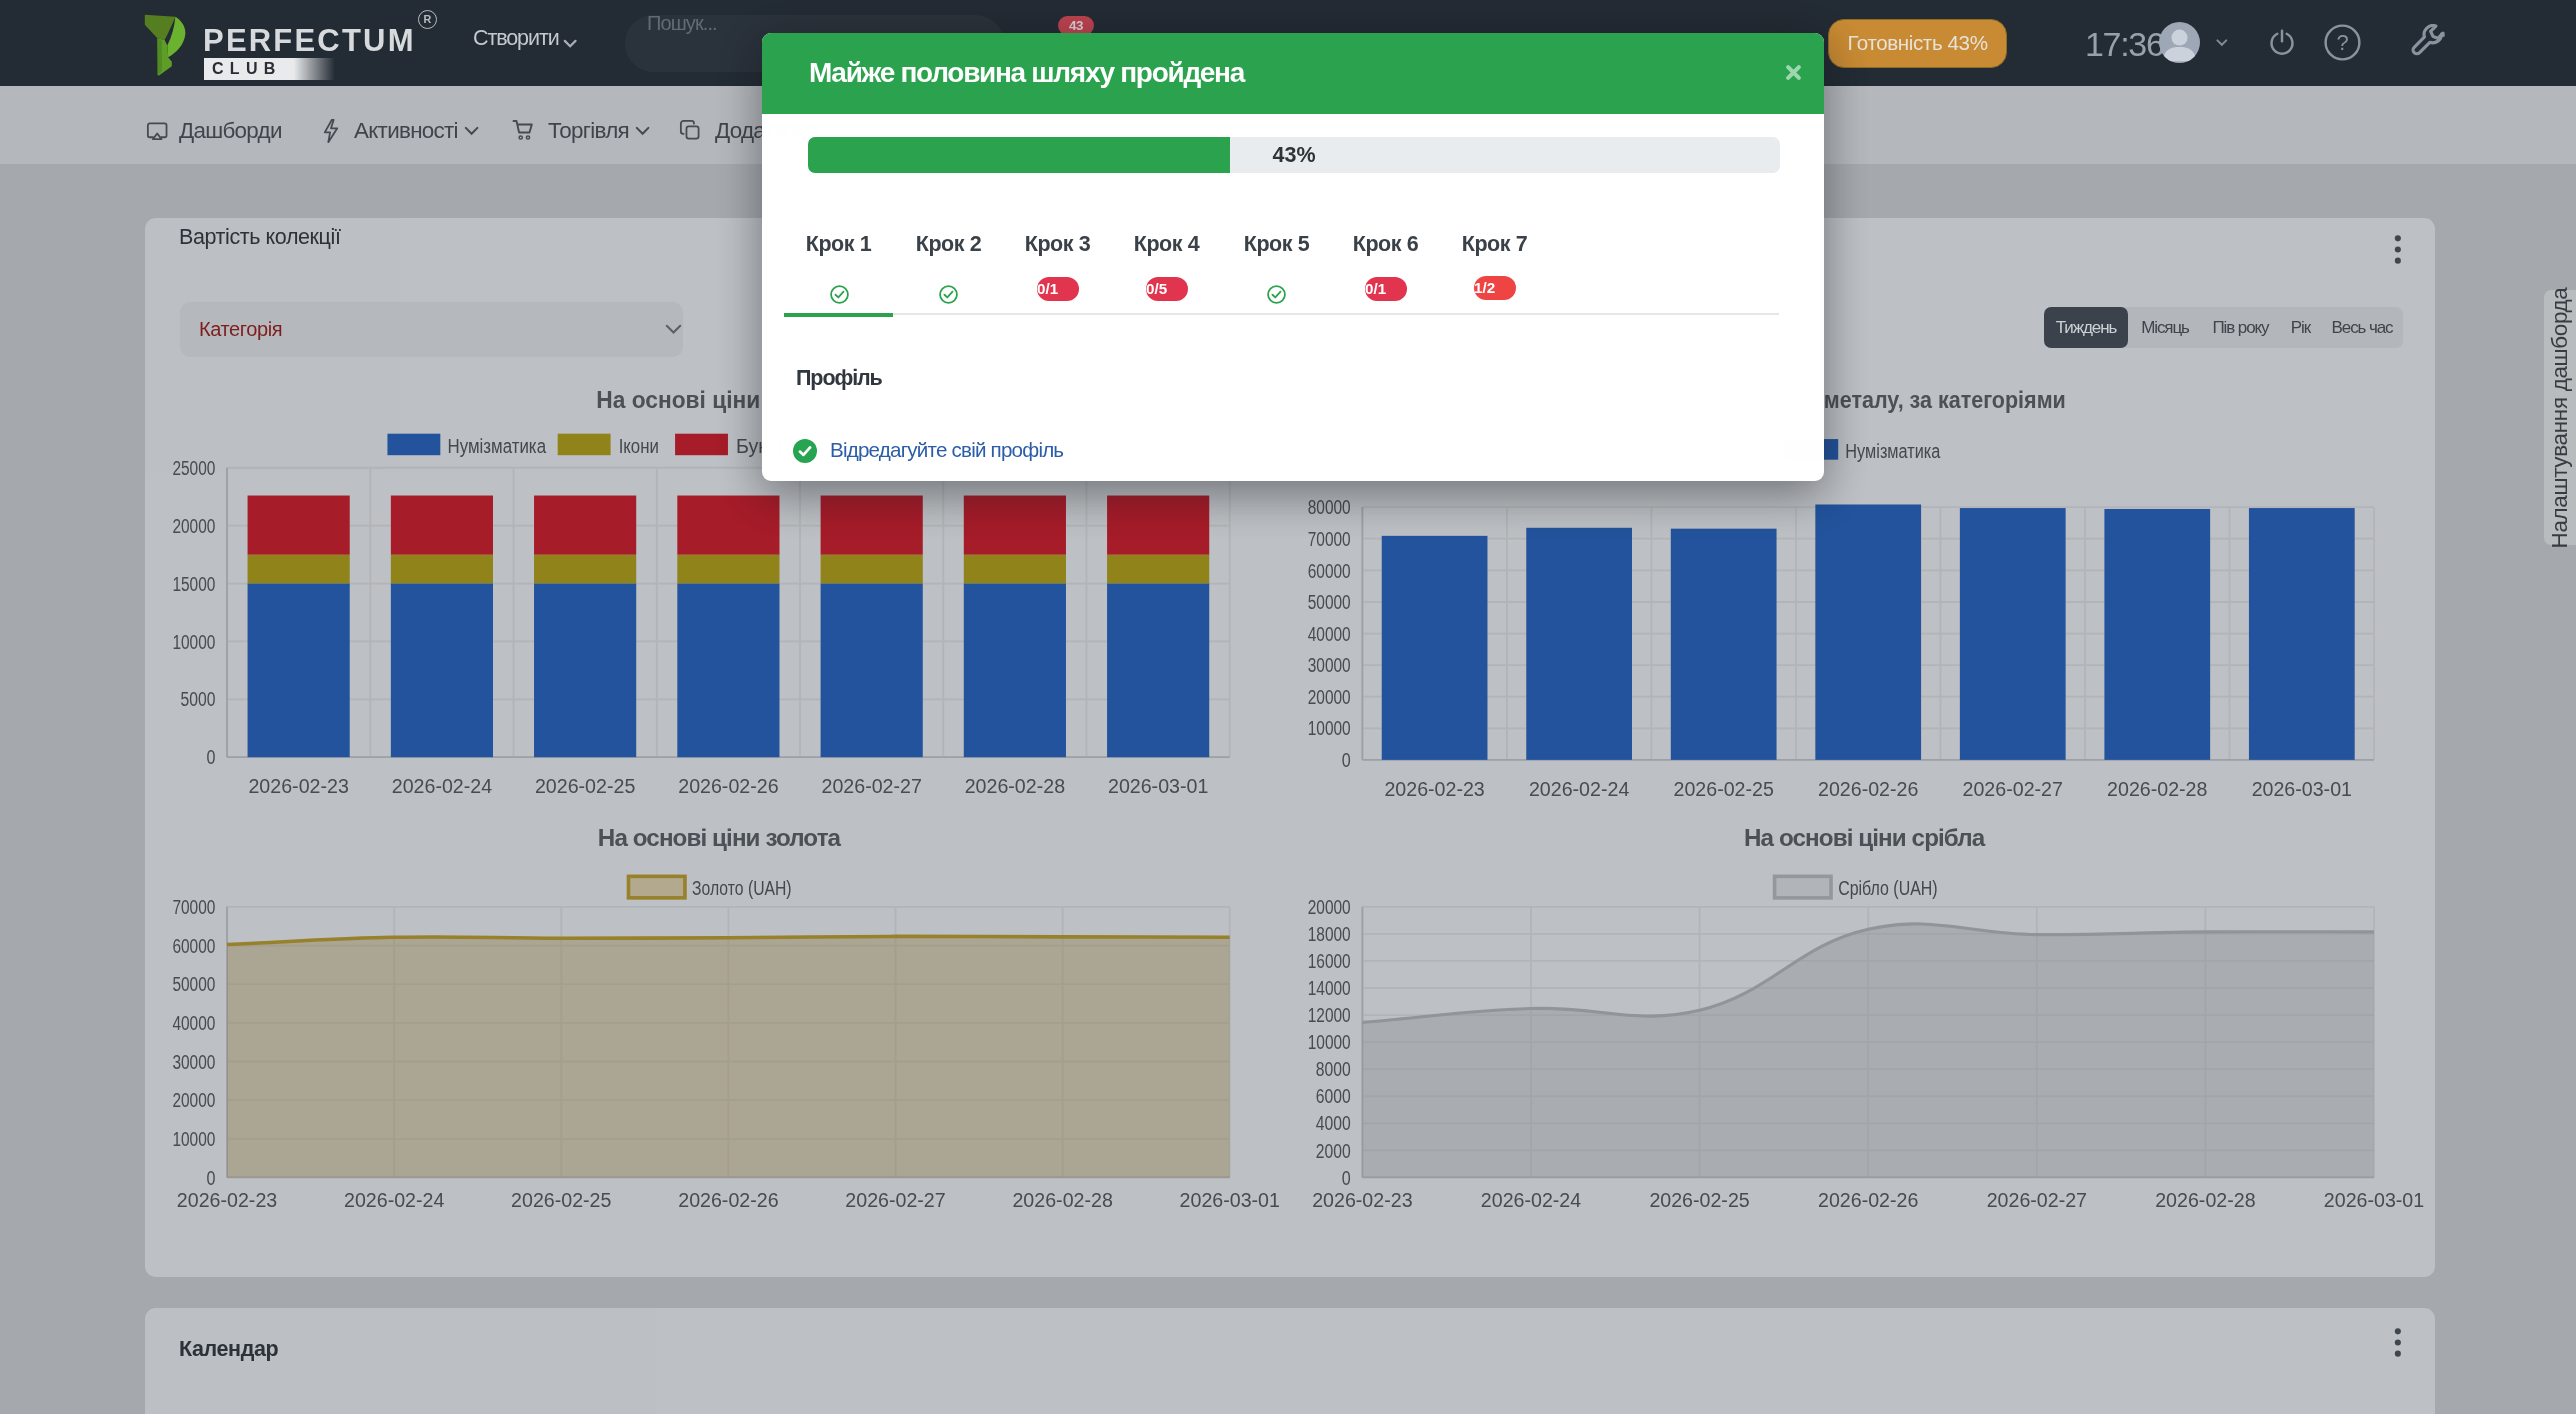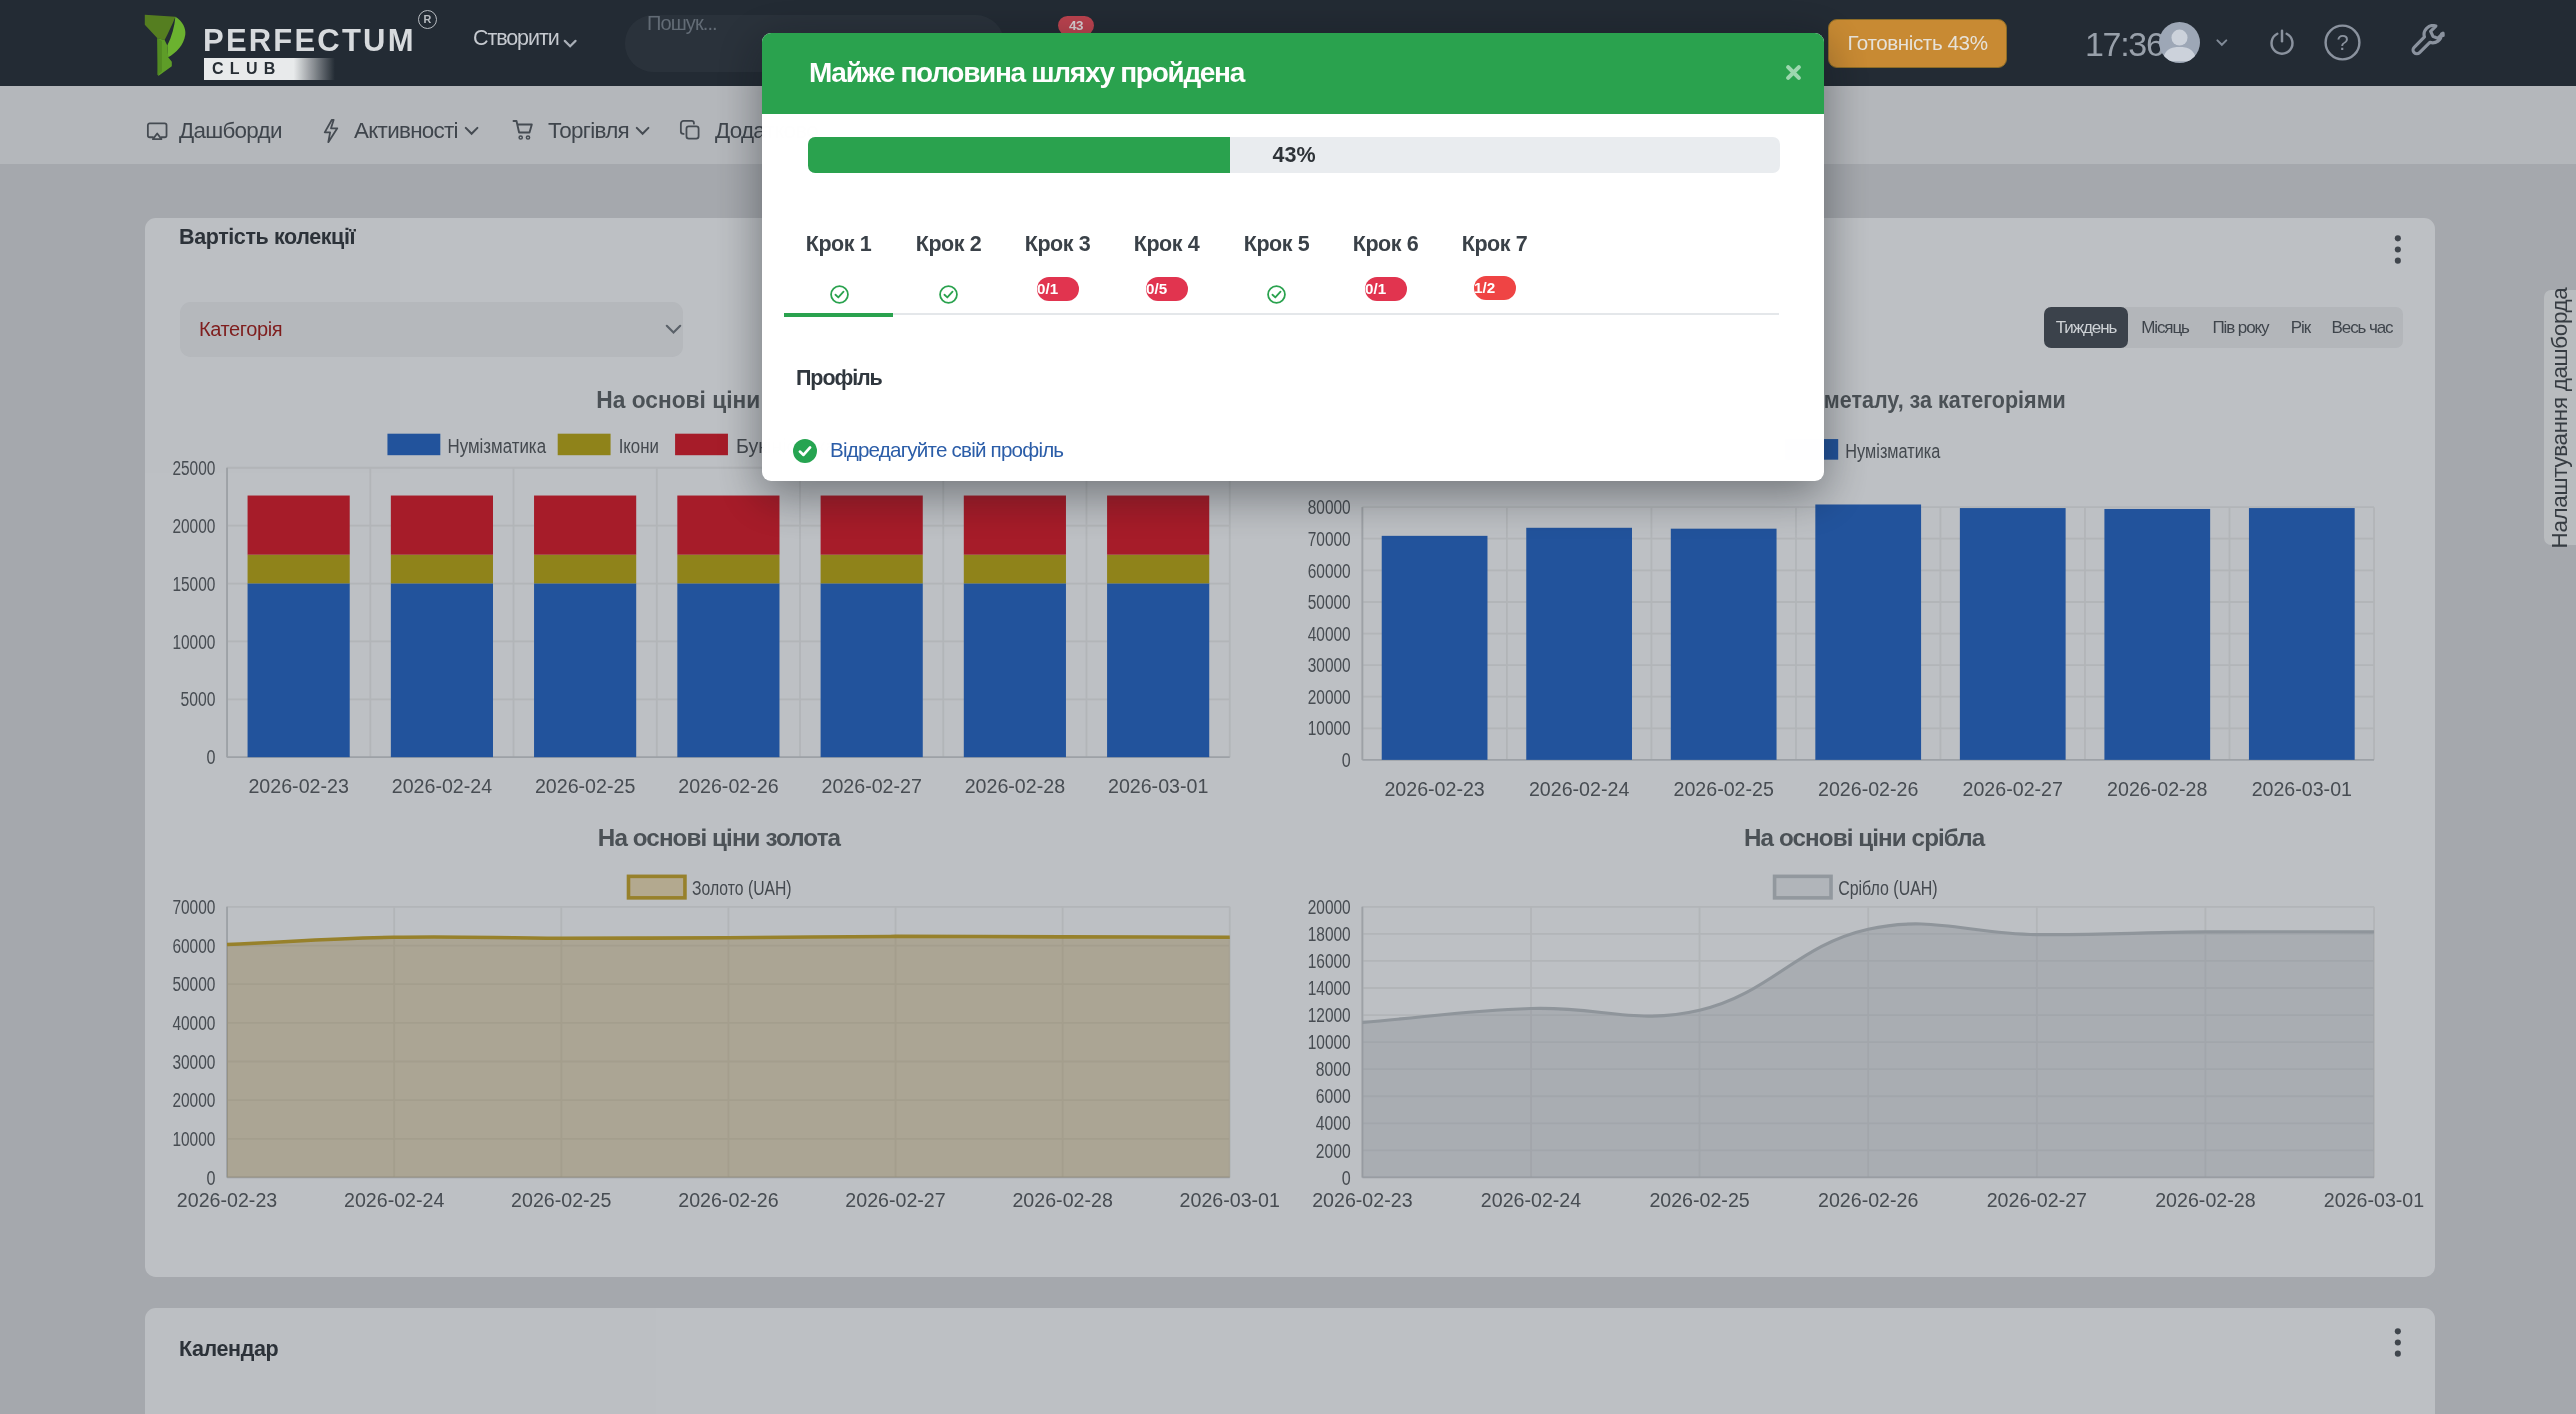--- a/index.html
+++ b/index.html
@@ -32,21 +32,21 @@
 <div class="abs" style="left:473px;top:26px;color:#c6cad0;font-size:21.5px;letter-spacing:-1.1px;">Створити</div>
 <svg class="abs" style="left:563px;top:39px;" width="14.3" height="10" viewBox="0 0 16 11">
     <path d="M2 2 L8 8 L14 2" stroke="#aab0b8" stroke-width="2.4" fill="none" stroke-linecap="round"></path>
   </svg>
 
 <div class="abs" style="left:625px;top:15.2px;width:379px;height:57px;background:#2b333c;border-radius:29px;"></div>
 <div class="abs" style="left:647px;top:12px;color:#636c76;font-size:20px;letter-spacing:-0.9px;text-align:right;">Пошук...</div>
 
 <div class="abs" style="left:1058px;top:16px;width:36px;height:19px;background:#bd4450;border-radius:10px;color:#dcd3d5;font-size:13.4px;font-weight:bold;text-align:center;line-height:19px;letter-spacing:-0.4px;">43</div>
 
-<div class="abs" style="left:1828px;top:19px;width:179px;height:49px;background:#c98b33;border:1.8px solid #8d6d28;border-radius:9px;color:#e7e3db;font-size:20.6px;text-align:center;line-height:45px;letter-spacing:-0.4px;">Готовність 43%</div>
+<div class="abs" style="left:1828px;top:19px;width:179px;height:49px;background:#c98b33;border:1.8px solid #8d6d28;border-radius:16px;color:#e7e3db;font-size:20.6px;text-align:center;line-height:45px;letter-spacing:-0.4px;">Готовність 43%</div>
 
 <div class="abs" style="left:2044px;top:25px;color:#99a1ab;font-size:34px;letter-spacing:-1.3px;margin-left:41px;">17:36</div>
 
 <svg class="abs" style="left:2159px;top:21.5px;" width="41" height="41" viewBox="0 0 46 46">
   <defs>
       <clipPath id="avc">
         <circle cx="23" cy="23" r="23"></circle>
       </clipPath>
     </defs>
   <circle cx="23" cy="23" r="23" fill="#9ea8b7"></circle>
@@ -93,21 +93,21 @@
 <svg class="abs" style="left:635px;top:126px;" width="15.2" height="10" viewBox="0 0 17 11">
     <path d="M2 2 L8.5 8.5 L15 2" stroke="#454b52" stroke-width="2.3" fill="none" stroke-linecap="round"></path>
   </svg>
 <svg class="abs" style="left:679px;top:119px;" width="22.4" height="22.4" viewBox="0 0 24 24">
   <rect x="8" y="8" width="13" height="13" rx="2.5" stroke="#454b52" stroke-width="1.9" fill="none"></rect>
   <path d="M16 5 V4.5 A2.5 2.5 0 0 0 13.5 2 H5 A3 3 0 0 0 2 5 v8.5 A2.5 2.5 0 0 0 4.5 16 H5" stroke="#454b52" stroke-width="1.9" fill="none" stroke-linecap="round"></path>
 </svg>
 <div class="mnu" style="left:715px;">Додатково</div>
 
 <div class="abs" style="left:145px;top:218px;width:2290px;height:1059px;background:#bdc0c4;border-radius:10.8px;"></div>
-<div class="abs" style="left:179px;top:225px;color:#2c3239;font-size:21.5px;font-weight:bold;letter-spacing:-0.4px;">Вартість колекції</div>
+<div class="abs" style="left:179px;top:225px;color:#2c3239;font-size:21.5px;font-weight:normal;letter-spacing:-0.4px;">Вартість колекції</div>
 <svg class="abs" style="left:2392px;top:233px;" width="11.7" height="33" viewBox="0 0 13 37">
   <circle cx="6.5" cy="6" r="3.4" fill="#40464d"></circle>
     <circle cx="6.5" cy="18.5" r="3.4" fill="#40464d"></circle>
     <circle cx="6.5" cy="31" r="3.4" fill="#40464d"></circle>
 </svg>
 
 <div class="abs" style="left:180px;top:302px;width:503px;height:55px;background:#b5b8bc;border-radius:10.8px;"></div>
 <div class="abs" style="left:199px;top:318px;color:#7f1d1d;font-size:20px;letter-spacing:-0.4px;">Категорія</div>
 <svg class="abs" style="left:665px;top:324px;" width="17" height="10.8" viewBox="0 0 19 12">
     <path d="M2 2 L9.5 9.5 L17 2" stroke="#5a6169" stroke-width="2.4" fill="none" stroke-linecap="round"></path>

